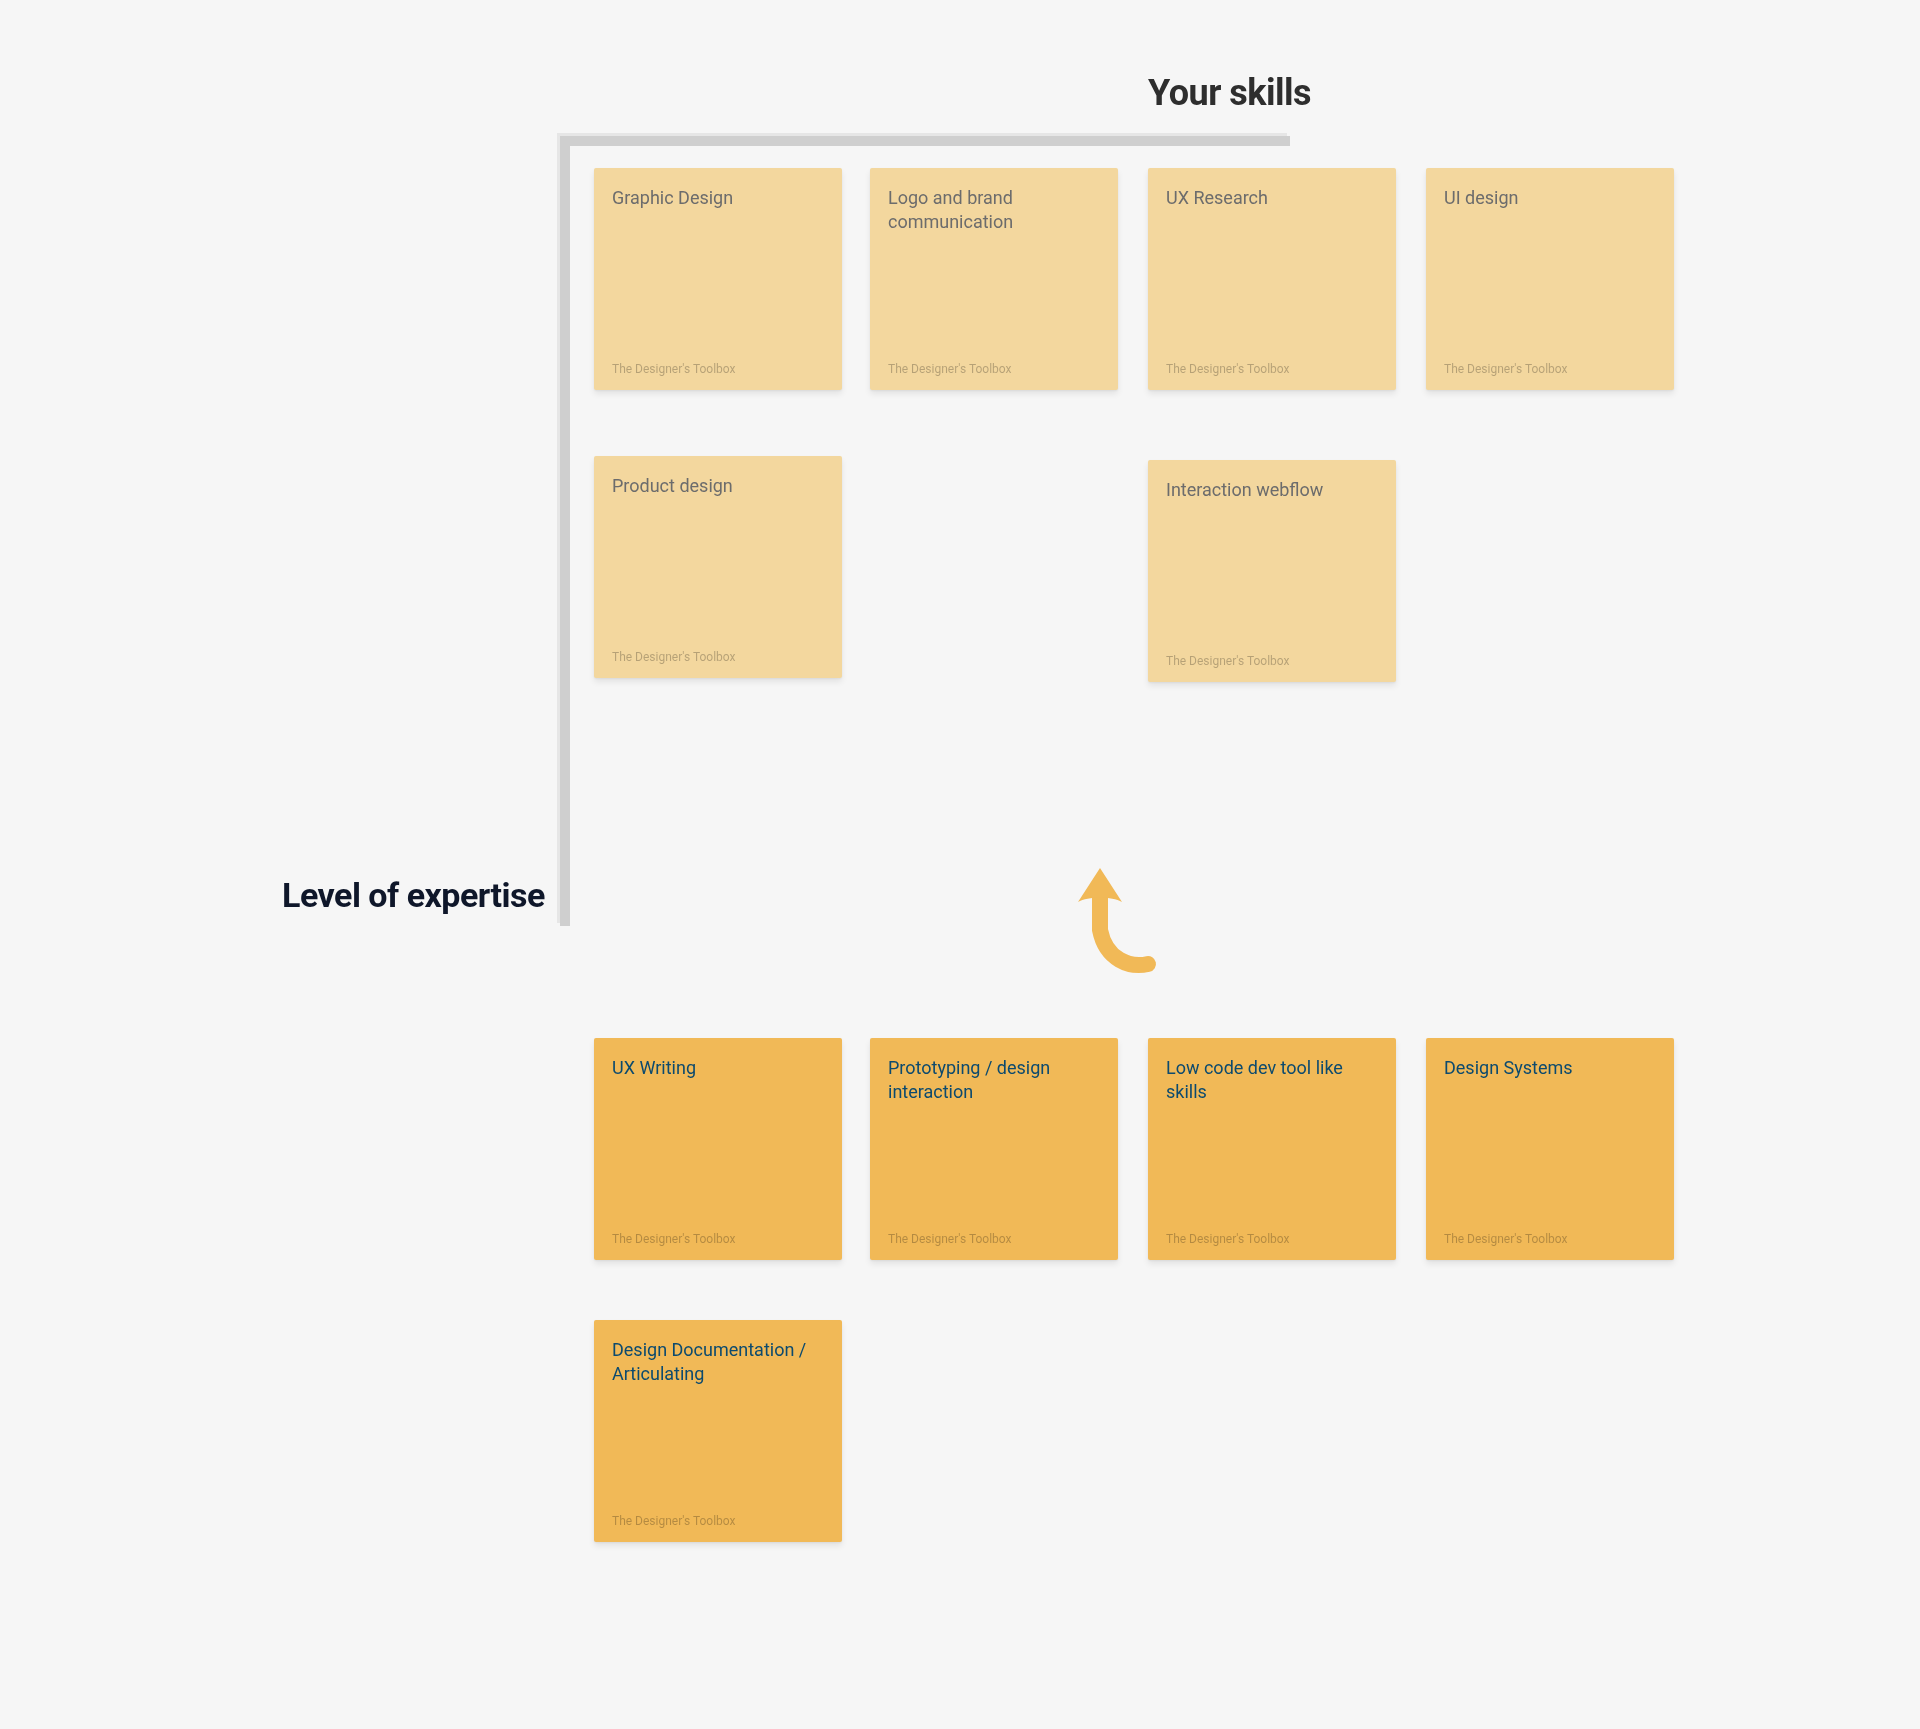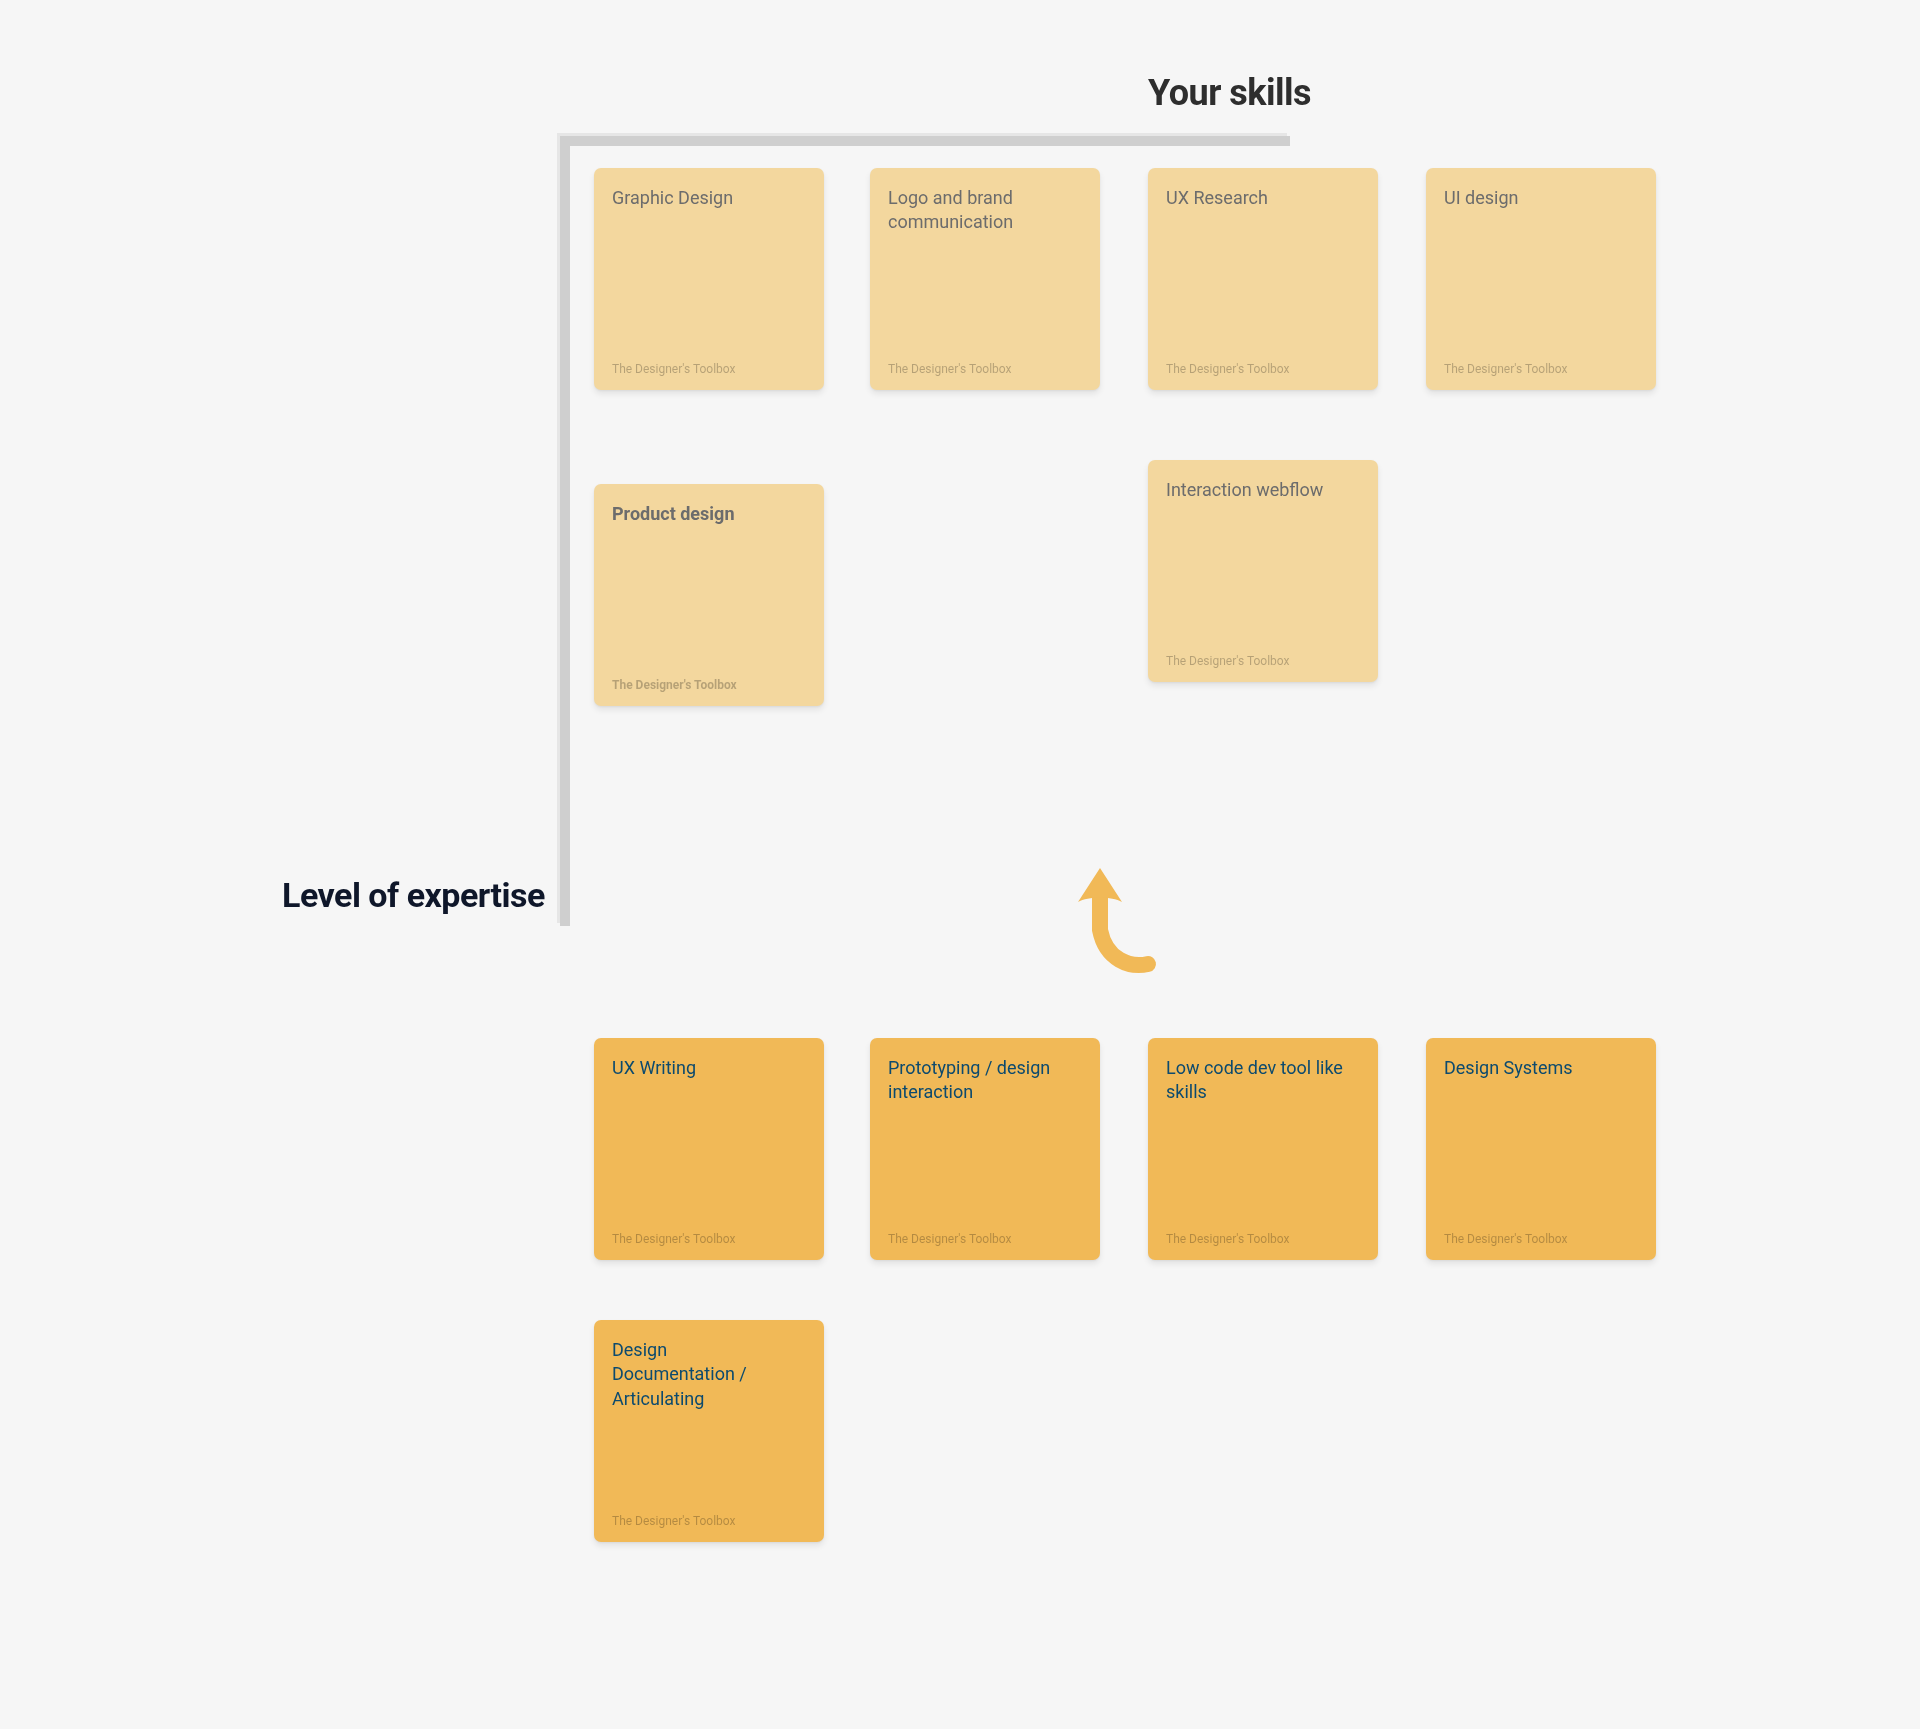--- a/index.html
+++ b/index.html
@@ -41,23 +41,23 @@
     box-shadow: -3px -3px 0 #e6e6e6;
   }
   .guide-v {
     position: absolute;
     background: #cfcfcf;
     width: 10px;
     box-shadow: -3px -3px 0 #e6e6e6;
   }
   .card {
     position: absolute;
-    width: 230px;
+    width: 248px;
     height: 222px;
-    border-radius: 7px;
+    border-radius: 2px;
     padding: 18px 30px 14px 18px;
     box-shadow: 0 4px 6px rgba(0,0,0,0.08), 0 1px 2px rgba(0,0,0,0.05);
     display: flex;
     flex-direction: column;
     justify-content: space-between;
   }
   .card.light {
     background: #f3d79e;
   }
   .card.dark {
@@ -110,21 +110,21 @@
         <div class="footer">The Designer's Toolbox</div>
       </div>
       <div class="card light" style="left: 1148px; top: 168px;">
         <div class="label">UX Research</div>
         <div class="footer">The Designer's Toolbox</div>
       </div>
       <div class="card light" style="left: 1426px; top: 168px;">
         <div class="label">UI design</div>
         <div class="footer">The Designer's Toolbox</div>
       </div>
-      <div class="card light" style="left: 594px; top: 484px; font-weight: bold;">
+      <div class="card light" style="left: 594px; top: 456px;">
         <div class="label">Product design</div>
         <div class="footer">The Designer's Toolbox</div>
       </div>
       <div class="card light" style="left: 1148px; top: 460px;">
         <div class="label">Interaction webflow</div>
         <div class="footer">The Designer's Toolbox</div>
       </div>
       <div class="card dark" style="left: 594px; top: 1038px;">
         <div class="label">UX Writing</div>
         <div class="footer">The Designer's Toolbox</div>

